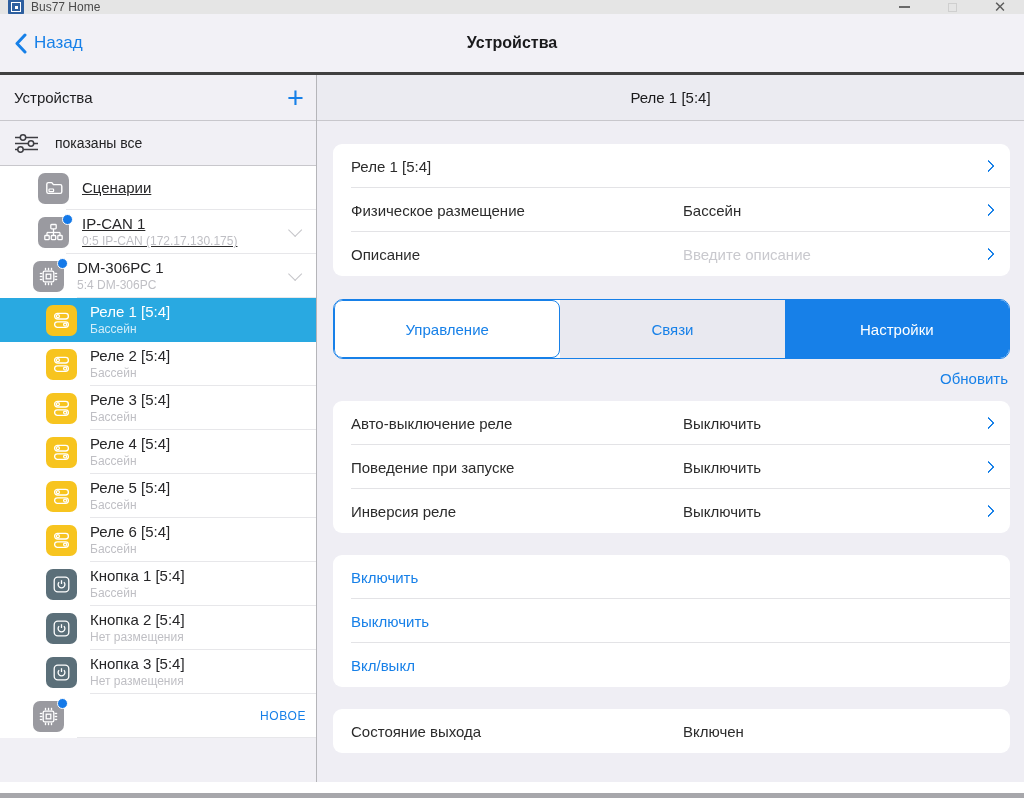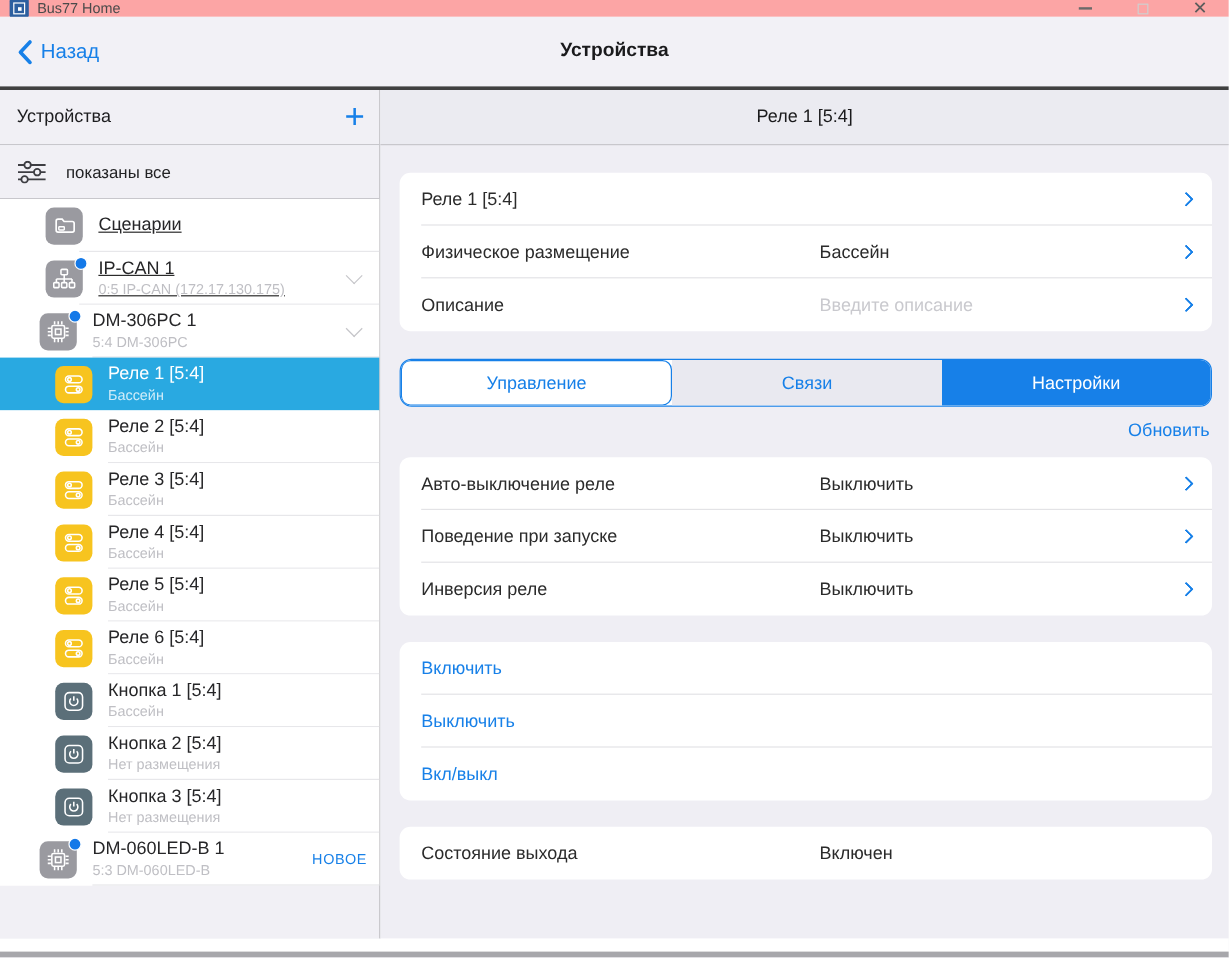--- a/index.html
+++ b/index.html
@@ -3,21 +3,21 @@
 <meta charset="utf-8">
 <style>
   * { margin:0; padding:0; box-sizing:border-box; }
   html,body { width:1024px; height:798px; }
   body {
     font-family:"Liberation Sans", sans-serif;
     background:#ffffff; position:relative; overflow:hidden;
     -webkit-font-smoothing:antialiased; color:#2b2b2b;
   }
   
-  .titlebar { height:14px; background:#fca5a5; display:flex; align-items:center; padding-left:8px; }
+  .titlebar { height:14px; background:#e5e5e5; display:flex; align-items:center; padding-left:8px; }
   .app-icon { width:16px; height:16px; background:#2d5f9f; border-radius:2px; position:relative; margin-right:7px; flex:none; }
   .app-icon::before { content:""; position:absolute; left:3px; top:3px; right:3px; bottom:3px; border:1.5px solid #fff; }
   .app-icon::after { content:""; position:absolute; left:6.5px; top:6.5px; width:3px; height:3px; background:#fff; }
   .win-title { font-size:12px; color:#4a4a4a; }
   .win-controls { margin-left:auto; display:flex; height:30px; }
   .win-btn { width:48px; height:30px; display:flex; align-items:center; justify-content:center; font-size:13px; color:#5c5c5c; }
   .wb-max span { display:block; width:9px; height:9px; border:1px solid #cfcfcf; }
   .wb-min span { display:block; width:11px; height:1.4px; background:#6a6a6a; }
   .wb-close { font-size:15px; color:#5c5c5c; }
   
@@ -60,21 +60,21 @@
   .dt-body { padding:0 14px 0 16px; }
   .card { background:#ffffff; border-radius:9px; }
   .card1 { margin-top:23px; }
   .drow { height:44px; display:flex; align-items:center; position:relative; padding-left:18px; }
   .drow:not(:last-child)::after { content:""; position:absolute; bottom:0; left:18px; right:0; height:1px; background:#e3e3e6; }
   .drow .lbl { width:332px; flex:none; font-size:15px; color:#2b2b2b; }
   .drow .val { font-size:15px; color:#2b2b2b; }
   .drow .val.ph { color:#c9c9ce; }
   .chev-right { position:absolute; right:17px; top:50%; width:9px; height:9px; border-top:2px solid #1780e8; border-right:2px solid #1780e8; transform:translateY(-50%) rotate(45deg); border-radius:1px; }
   
-  .tabs { margin-top:23px; height:40px; display:flex; border:1.5px solid #1780e8; border-radius:10px; overflow:hidden; background:#fff; }
+  .tabs { margin-top:23px; height:60px; display:flex; border:1.5px solid #1780e8; border-radius:10px; overflow:hidden; background:#fff; }
   .seg { flex:1; display:flex; align-items:center; justify-content:center; font-size:15px; color:#1780e8; }
   .seg.outlined { border:1.5px solid #1780e8; border-radius:8px; background:#fff; }
   .seg.mid { background:#e9e9f0; }
   .seg.active { background:#1780e8; color:#ffffff; }
   .refresh-wrap { text-align:right; margin:11px 2px 10px 0; height:21px; }
   .link { color:#1780e8; font-size:15px; }
   .arow { height:44px; display:flex; align-items:center; padding-left:18px; position:relative; font-size:15px; color:#1780e8; }
   .arow:not(:last-child)::after { content:""; position:absolute; bottom:0; left:18px; right:0; height:1px; background:#e3e3e6; }
   .card3 { margin-top:22px; }
   .card4 { margin-top:22px; }
@@ -361,24 +361,20 @@
                 <line x1="1.8" y1="7.5" x2="4.4" y2="7.5"></line>
                 <line x1="1.8" y1="10.5" x2="4.4" y2="10.5"></line>
                 <line x1="1.8" y1="13.5" x2="4.4" y2="13.5"></line>
                 <line x1="16.6" y1="7.5" x2="19.2" y2="7.5"></line>
                 <line x1="16.6" y1="10.5" x2="19.2" y2="10.5"></line>
                 <line x1="16.6" y1="13.5" x2="19.2" y2="13.5"></line>
               </g>
             </svg>
           <span class="dot"></span>
         </span>
-        <span class="txt">
-          <span class="t">DM-060LED-B 1</span>
-          <span class="s">5:3 DM-060LED-B</span>
-        </span>
         <span class="new-badge">НОВОЕ</span>
       </div>
     </div>
     <div class="sb-filler"></div>
   </div>
 
   <div class="detail">
     <div class="dt-header">Реле 1 [5:4]</div>
     <div class="dt-body">
 

